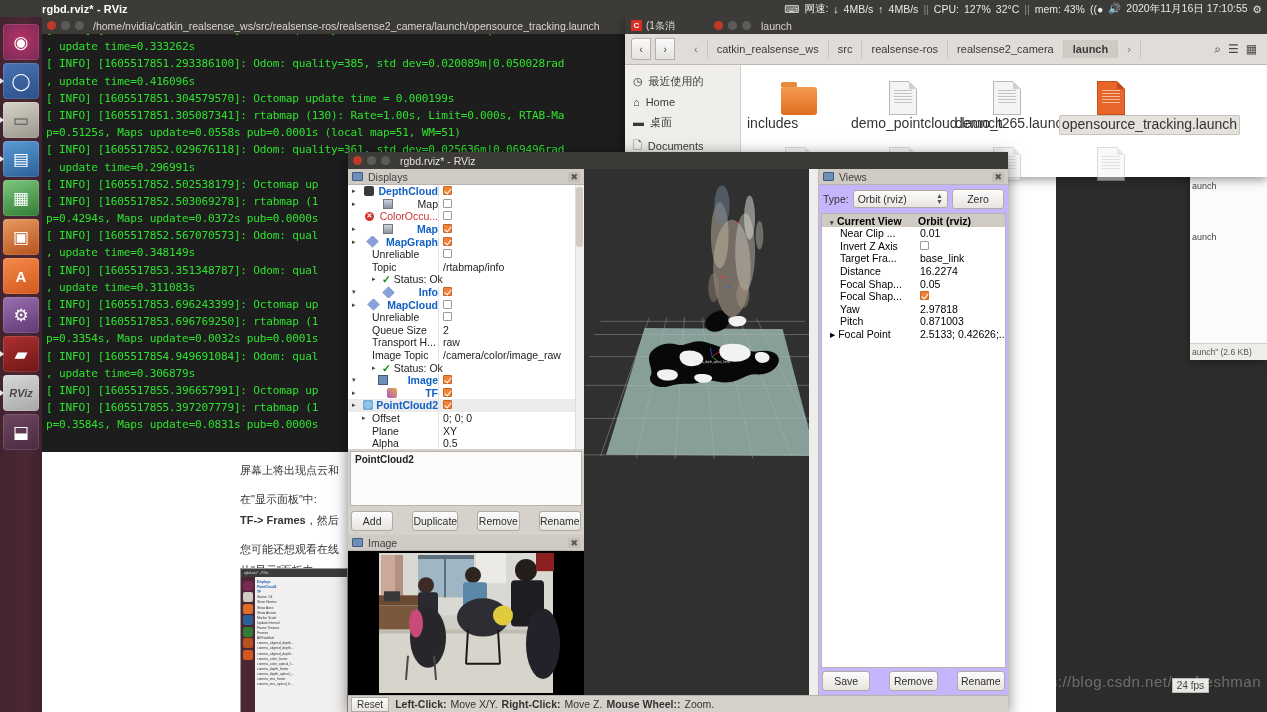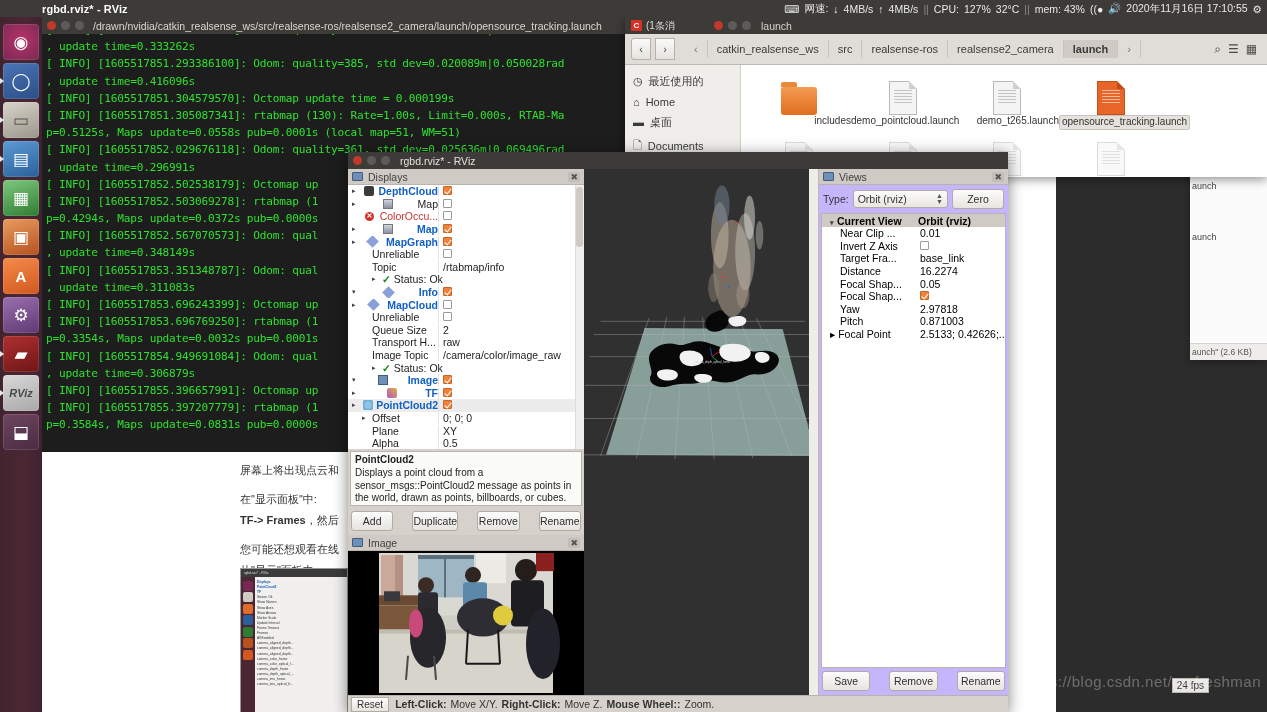--- a/index.html
+++ b/index.html
@@ -74,21 +74,21 @@
   .nav-btn:first-child{border-radius:3px 0 0 3px;} 
   .crumbs{display:flex;align-items:center;margin-left:6px;}
   .crumb{padding:3px 9px;font-size:11px;color:#3a3a3a;border-right:1px solid #c9c5be;}
   .crumb.active{background:#cfcbc4;font-weight:bold;border-radius:2px;}
   .crumb.arrow{color:#777;}
   .naut-head .right{margin-left:auto;display:flex;gap:7px;align-items:center;padding-right:4px;color:#4a4a4a;font-size:12px;}
   .naut-body{display:flex;height:112px;}
   .naut-side{width:116px;background:#f0eeeb;border-right:1px solid #d5d1ca;padding-top:5px;}
   .side-item{display:flex;align-items:center;gap:6px;font-size:11px;color:#3a3a3a;padding:3.5px 8px;}
   .naut-main{flex:1;background:#fff;display:flex;flex-wrap:wrap;padding:8px 6px;align-content:flex-start;}
-  .fitem{width:104px;text-align:right;font-size:10px;color:#333;margin-bottom:4px;}
+  .fitem{width:104px;text-align:left;font-size:14px;color:#333;margin-bottom:4px;}
   .fi-ico{height:42px;display:flex;align-items:flex-end;justify-content:center;}
   .folder{width:36px;height:28px;background:linear-gradient(#f59b52,#e06e1e);border-radius:2px 3px 3px 3px;position:relative;}
   .folder:before{content:"";position:absolute;top:-5px;left:0;width:16px;height:5px;background:#e88a3c;border-radius:2px 2px 0 0;}
   .doc{width:28px;height:34px;background:#f4f4f4;border:1px solid #b9b9b9;position:relative;}
   .doc:after{content:"";position:absolute;right:-1px;top:-1px;border-width:0 8px 8px 0;border-style:solid;border-color:#cfcfcf #fff;}
   .doc i{position:absolute;left:4px;top:8px;right:4px;height:1px;background:#c3c3c3;box-shadow:0 3px #c3c3c3,0 6px #c3c3c3,0 9px #c3c3c3,0 12px #c3c3c3;display:block;}
   .doc.sel{background:#e8652a;border-color:#c34f1d;}
   .doc.sel:after{border-color:#bf4c1c #fff;}
   .doc.sel i{background:#f8bb99;box-shadow:0 3px #f8bb99,0 6px #f8bb99,0 9px #f8bb99,0 12px #f8bb99;}
   .fname{line-height:1.25;}
@@ -546,21 +546,20 @@
               </div>
               <div class="vl">0.5</div>
             </div>
 
       <div class="scroll-v">
               <div class="scroll-th"></div>
             </div>
           </div>
       <div class="desc">
         <b>PointCloud2</b>
-        <div>Displays a point cloud from a sensor_msgs::PointCloud2 message as points in the world, drawn as points, billboards, or cubes.</div>
       </div>
       <div class="btnrow">
         <div class="btn">Add</div>
         <div class="btn">Duplicate</div>
         <div class="btn">Remove</div>
         <div class="btn">Rename</div>
       </div>
       <div class="img-panel">
         <div class="panel-hd">
           <span class="mon-ico"></span>
@@ -807,16 +806,16 @@
     <span>2020年11月16日 17:10:55</span>
     <span>⚙</span>
   </div>
 </div>
 
 <div style="position:absolute;left:42px;top:17px;width:588px;height:17px;background:#3c3b37;z-index:13;
    display:flex;align-items:center;color:#dad7d1;font-size:10.5px;">
   <span class="wbtn wb-close"></span>
   <span class="wbtn wb-min"></span>
   <span class="wbtn wb-max"></span>
-  <span style="margin-left:9px;overflow:hidden;white-space:nowrap;">/drawn/nvidia/catkin_realsense_ws/src/realsense-ros/realsense2_camera/launch/opensource_tracking.launch</span>
+  <span style="margin-left:9px;overflow:hidden;white-space:nowrap;">/home/nvidia/catkin_realsense_ws/src/realsense-ros/realsense2_camera/launch/opensource_tracking.launch</span>
 </div>
 
 </div>
 
 </body></html>

